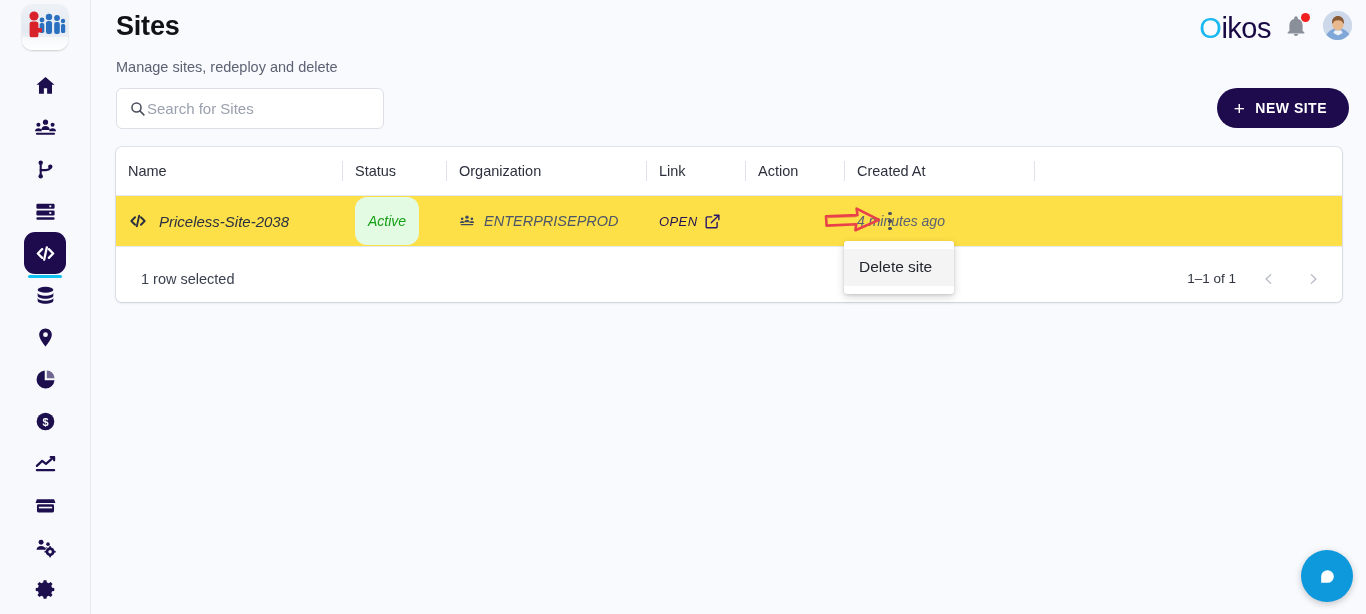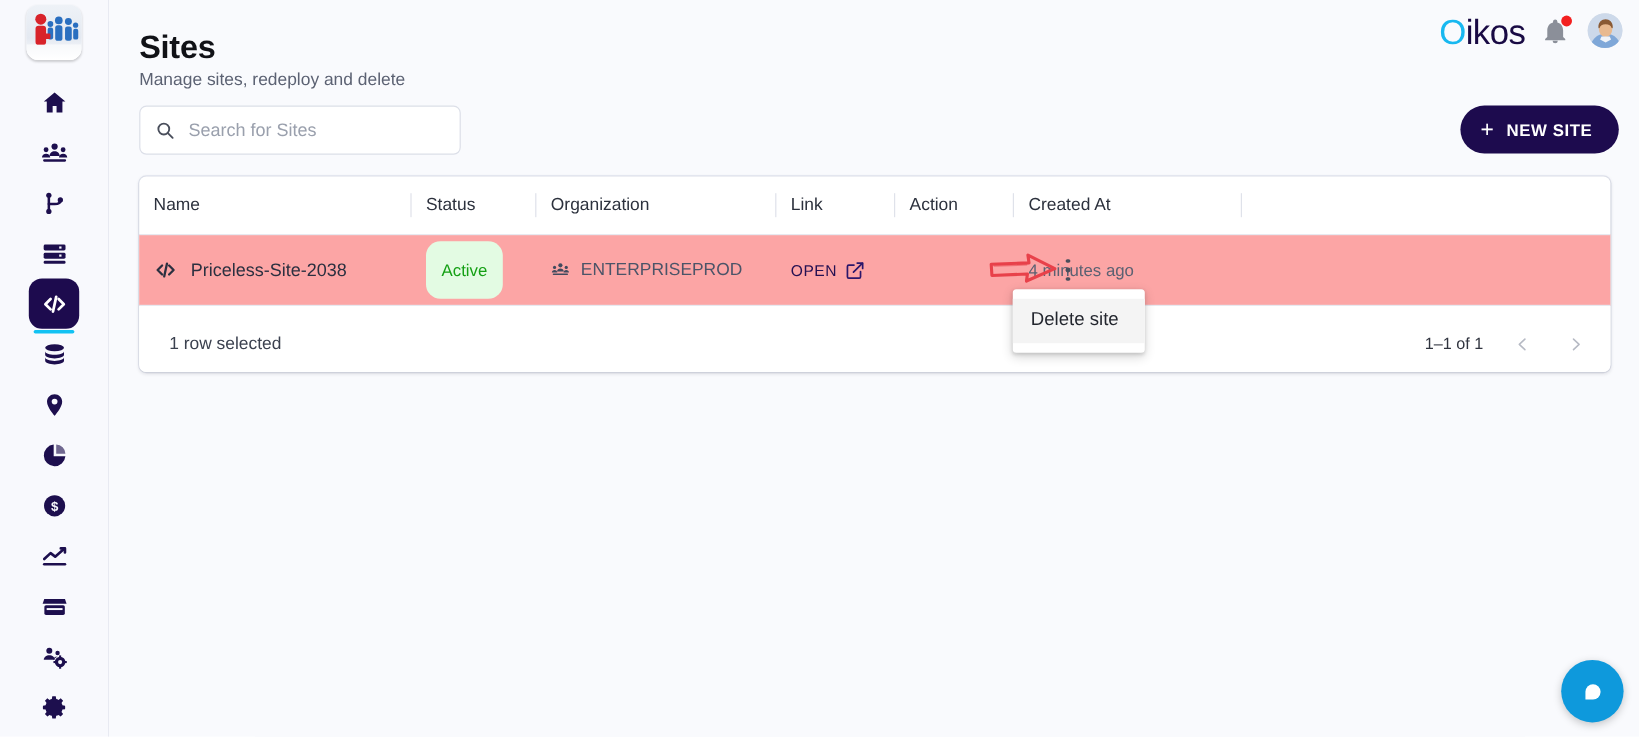--- a/index.html
+++ b/index.html
@@ -38,21 +38,21 @@
   .nav-item.active::after {
     content: ""; position: absolute; left: 4px; right: 4px; bottom: -4px;
     height: 3px; background: #12c2f3; border-radius: 3px;
   }
 
   
   .main { position: relative; flex: 1 1 auto; height: 614px; background: #f9fafd; }
 
   .topbar { position: absolute; top: 0; left: 0; right: 0; height: 56px; }
   .page-title {
-    position: absolute; left: 25px; top: 24px;
+    position: absolute; left: 25px; top: 11px;
     font-size: 27px; font-weight: bold; color: #111217; letter-spacing: -.2px;
   }
   .page-subtitle {
     position: absolute; left: 25px; top: 59px;
     font-size: 14.5px; color: #5c6273;
   }
 
   .brand-wrap {
     position: absolute; right: 95px; top: 12px;
     font-size: 29px; letter-spacing: -.5px; font-weight: 400; white-space: nowrap;
@@ -73,21 +73,21 @@
   
   .search-box {
     position: absolute; left: 25px; top: 88px; width: 268px; height: 41px;
     background: #ffffff; border: 1px solid #dcdfe8; border-radius: 6px;
     display: flex; align-items: center; padding: 0 12px;
   }
   .search-box svg { width: 17px; height: 17px; color: #4a4f5c; flex: 0 0 17px; }
   .search-input {
     border: none; outline: none; background: transparent;
     font-family: "Liberation Sans", sans-serif; font-size: 15px; color: #000000;
-    margin-left: 11px; width: 100%;
+    margin-left: 1px; width: 100%;
   }
   .search-input::placeholder { color: #9aa0ad; }
 
   .new-site-btn {
     position: absolute; right: 17px; top: 88px; height: 40px;
     background: #1d0b4e; color: #ffffff; border: none; border-radius: 21px;
     padding: 0 22px 0 17px; display: flex; align-items: center; gap: 10px;
     font-family: "Liberation Sans", sans-serif;
     font-size: 14px; font-weight: bold; letter-spacing: .5px; cursor: pointer;
   }
@@ -111,24 +111,25 @@
   .th.first { padding-left: 0; }
 
   .col-name { width: 214px; }
   .col-status { width: 104px; }
   .col-org { width: 200px; }
   .col-action { width: 99px; }
   .col-created { width: 190px; }
   .col-end { width: 60px; }
 
   .trow {
-    display: flex; align-items: center; height: 60px; padding-left: 12px;
-    background: #fca5a5; position: relative;
+    display: flex; align-items: center; height: 52px; padding-left: 12px;
+    background: #fde047; position: relative;
     border-top: 1px solid #e7e9f0; border-bottom: 1px solid #e7e9f0;
     cursor: pointer;
+    font-style: italic;
   }
   .td { font-size: 15px; color: #2c313d; padding-left: 13px; display: flex; align-items: center; height: 52px; }
   .td.first { padding-left: 0; }
 
   .code-icon { width: 20px; height: 20px; color: #2b3040; flex: 0 0 20px; }
   .site-name { margin-left: 11px; font-size: 15px; color: #2b3040; }
 
   .badge-active {
     background: #e3fbe3; color: #15a015; border-radius: 12px;
     padding: 17px 13px; font-size: 14px; line-height: 1;

